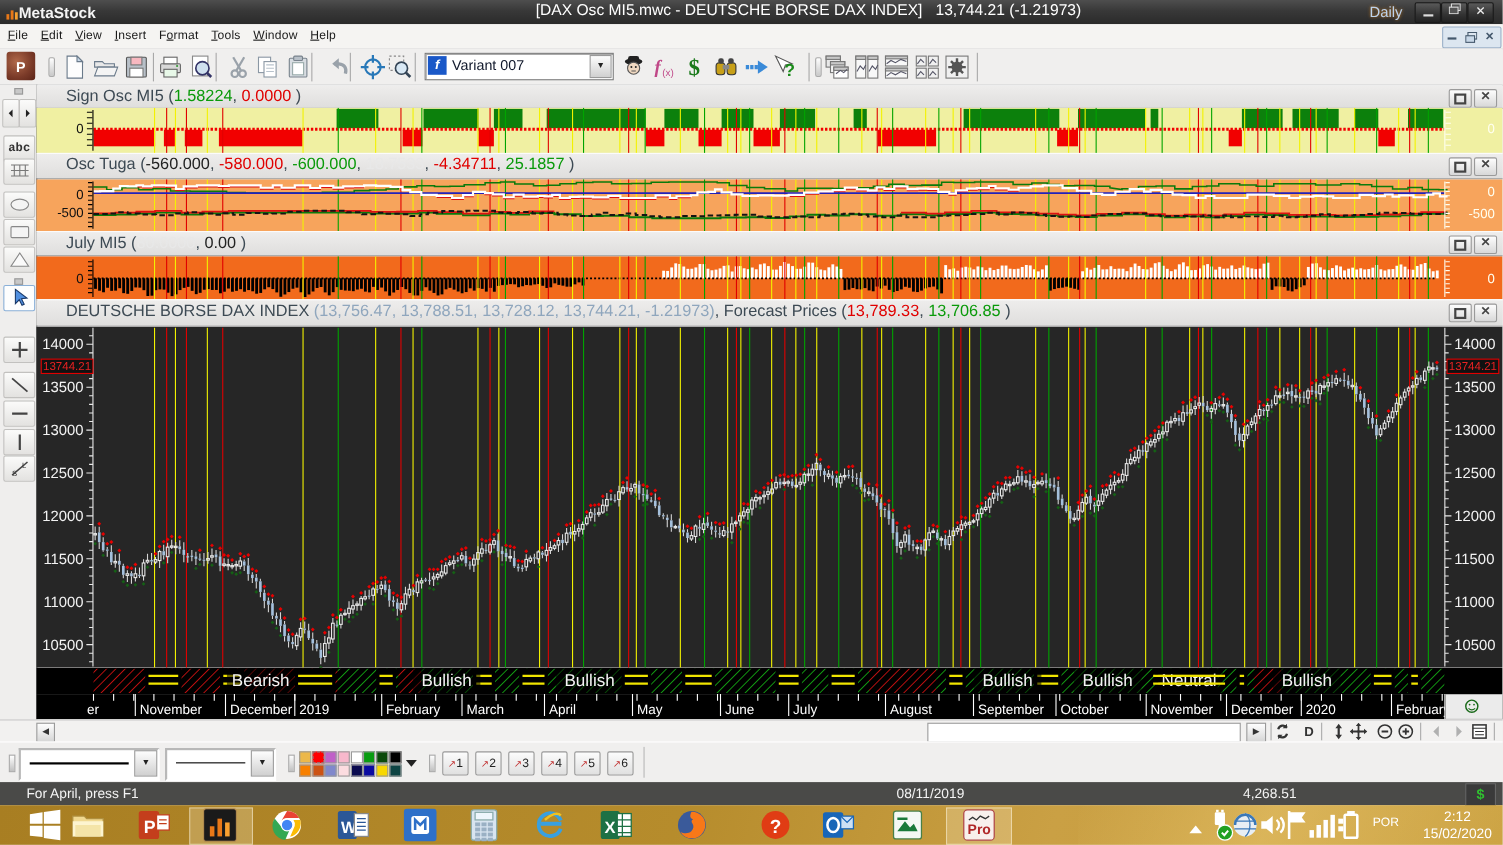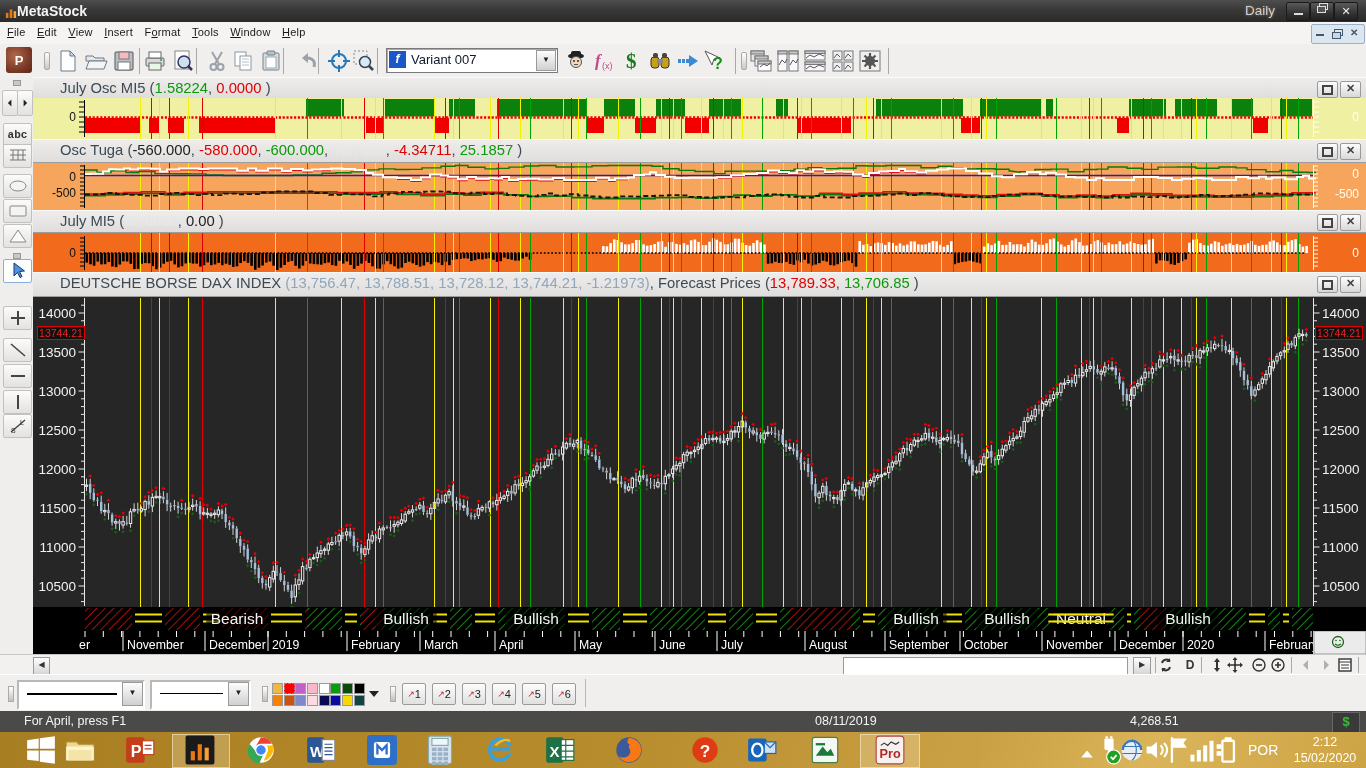--- a/index.html
+++ b/index.html
@@ -1,19 +1,20 @@
 <!DOCTYPE html>
 <html><head><meta charset="utf-8"><style>html,body{margin:0;padding:0;width:1366px;height:768px;overflow:hidden;font-family:"Liberation Sans",sans-serif;background:#f0efee}*{box-sizing:content-box}.wbtn{position:absolute;top:2px;width:22px;height:17px;background:linear-gradient(#5a5a5a,#333 60%,#222);border:1px solid #1a1a1a;border-radius:2px;display:flex;align-items:flex-start;justify-content:center}.mi{margin-right:11.5px;letter-spacing:0.2px}.hbtn{position:absolute;top:3px;width:19px;height:15px;background:linear-gradient(#fdfdfd,#d8d8d8);border:1px solid #9a9a9a;border-radius:2px;text-align:center;line-height:13px}.maxg{width:7px;height:6px;border:2px solid #444;margin:3px auto 0}</style></head><body>
 <div style="position:absolute;left:0;top:0;width:1366px;height:22px;background:linear-gradient(#4e4e4e,#383838 45%,#2a2a2a);color:#fff;font-size:13.5px">
     <svg width="12" height="12" viewBox="0 0 14 14" style="position:absolute;left:5px;top:6px">
       <rect x="1" y="8" width="3" height="6" fill="#e87818"></rect>
       <rect x="5.5" y="4" width="3" height="10" fill="#e87818"></rect>
       <rect x="10" y="6" width="3" height="8" fill="#f8a030"></rect>
     </svg>
     <div style="position:absolute;left:17px;top:3px;font-size:14px;font-weight:bold;color:#f4f4f4">MetaStock</div>
+    <div style="position:absolute;left:487px;top:2px;font-size:14.2px">[DAX Osc MI5.mwc - DEUTSCHE BORSE DAX INDEX]&nbsp;&nbsp;&nbsp;13,744.21 (-1.21973)</div>
     <div style="position:absolute;left:1245px;top:3px;color:#bcd2ec;text-shadow:0 0 3px #c87818">Daily</div>
     <div class="wbtn" style="left:1286px">
       <div style="width:9px;height:2px;background:#ddd;margin-top:10px"></div>
     </div>
     <div class="wbtn" style="left:1310px">
       <svg width="11" height="10">
         <rect x="2.5" y="0.5" width="8" height="6" fill="none" stroke="#ddd"></rect>
         <rect x="0.5" y="3.5" width="8" height="6" fill="#555" stroke="#ddd"></rect>
       </svg>
     </div>
@@ -230,21 +231,21 @@
     </div>
     <div style="position:absolute;left:3px;top:337px;width:27px;height:22px;background:linear-gradient(#fbfbfa,#e3e2e0);border:1px solid #c2c1bf;border-radius:2px;display:flex;align-items:center;justify-content:center">
       <svg width="20" height="18" viewBox="0 0 20 18">
         <path d="M3 15L17 3" stroke="#444" stroke-width="1.4"></path>
         <text x="12" y="8" font-size="7" fill="#333">L</text>
         <text x="3" y="16" font-size="7" fill="#333">S</text>
       </svg>
     </div>
   </div>
 <div style="position:absolute;left:33px;top:77px;width:1333px;height:20px;background:linear-gradient(#eeedec,#dfdedd);border-bottom:1px solid #9d9d9d;border-top:1px solid #fbfbfb;font-size:14.8px;color:#333;white-space:nowrap;overflow:hidden">
-    <div style="position:absolute;left:27px;top:2px"><span style="color:#3d4a54">July Osc MI5 (</span><span style="color:#0a9a0a">1.58224</span><span style="color:#3d4a54">, </span><span style="color:#e00000">0.0000</span><span style="color:#3d4a54"> )</span></div>
+    <div style="position:absolute;left:27px;top:2px"><span style="color:#3d4a54">Sign Osc MI5 (</span><span style="color:#0a9a0a">1.58224</span><span style="color:#3d4a54">, </span><span style="color:#e00000">0.0000</span><span style="color:#3d4a54"> )</span></div>
     <div class="hbtn" style="right:28px">
       <div class="maxg"></div>
     </div>
     <div class="hbtn" style="right:5px;font-size:11px;font-weight:bold;color:#444">✕</div>
   </div>
 <svg width="1333" height="41" viewBox="33 98 1333 41" style="position:absolute;left:33px;top:98px">
     <rect x="33" y="98" width="1333" height="41" fill="#f0f0a2"></rect>
     <rect x="306" y="99" width="38" height="17.5" fill="#0c800c"></rect>
     <rect x="385" y="99" width="50" height="17.5" fill="#0c800c"></rect>
     <rect x="449" y="99" width="26" height="17.5" fill="#0c800c"></rect>
@@ -2163,14 +2164,14 @@
         <rect x="8.5" y="13" width="3.5" height="10" fill="#fff"></rect>
         <rect x="14" y="9" width="3.5" height="14" fill="#fff"></rect>
         <rect x="19.5" y="5" width="3.5" height="18" fill="#fff"></rect>
       </svg></div>
     <div style="position:absolute;left:1212px;top:3px;width:30px;height:30px"><svg width="30" height="30" viewBox="0 0 26 26">
         <rect x="9" y="5" width="10" height="18" rx="1" fill="none" stroke="#fff" stroke-width="2"></rect>
         <rect x="11" y="2" width="6" height="3" fill="#fff"></rect>
         <rect x="4" y="8" width="4" height="4" fill="#fff"></rect>
         <rect x="4" y="14" width="4" height="4" fill="#fff"></rect>
       </svg></div>
-    <div style="position:absolute;left:1248px;top:10px;font-size:14px;color:#fff;font-family:Liberation Sans">POR</div>
+    <div style="position:absolute;left:1248px;top:10px;font-size:11px;color:#fff;font-family:Liberation Sans">POR</div>
     <div style="position:absolute;left:1290px;top:2px;width:70px;text-align:center;font-size:12.5px;color:#fff;line-height:16px">2:12<br>15/02/2020</div>
   </div>
 </body></html>

